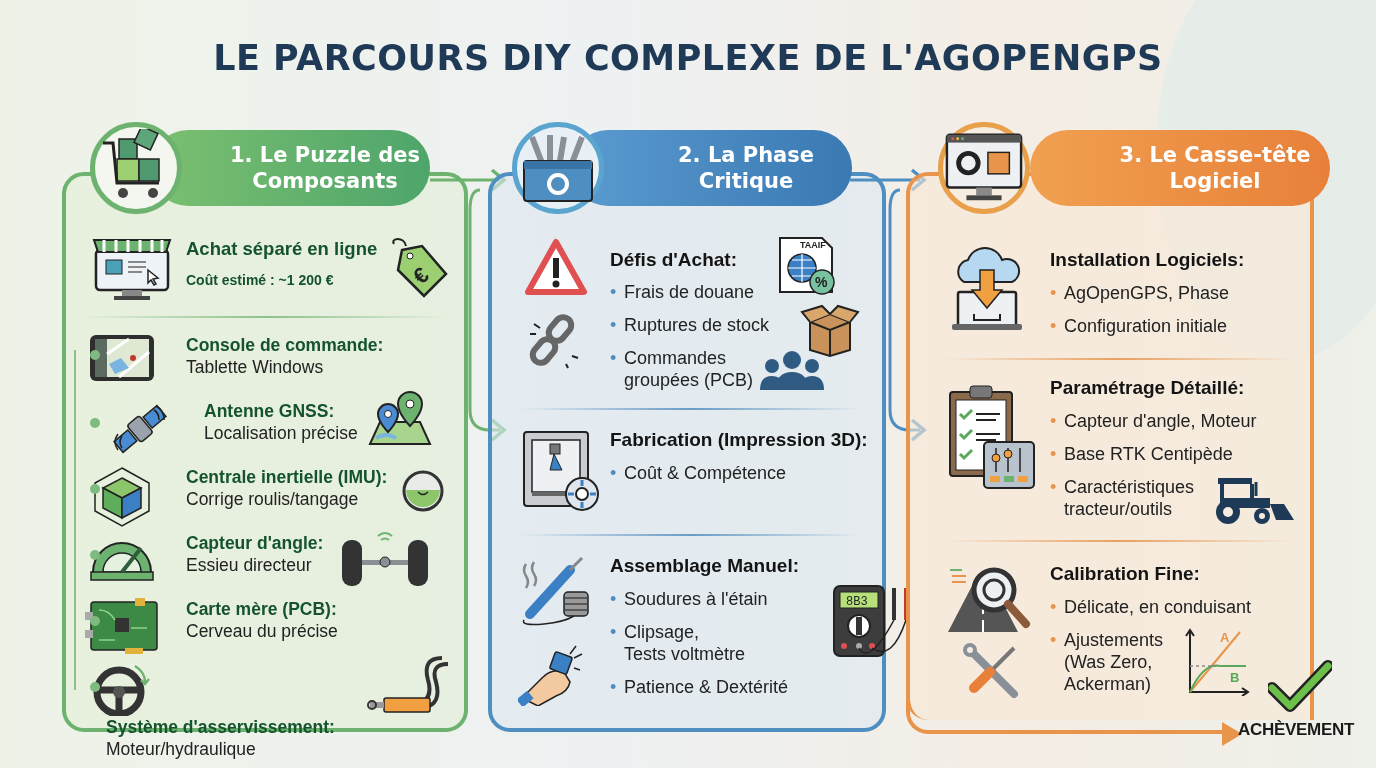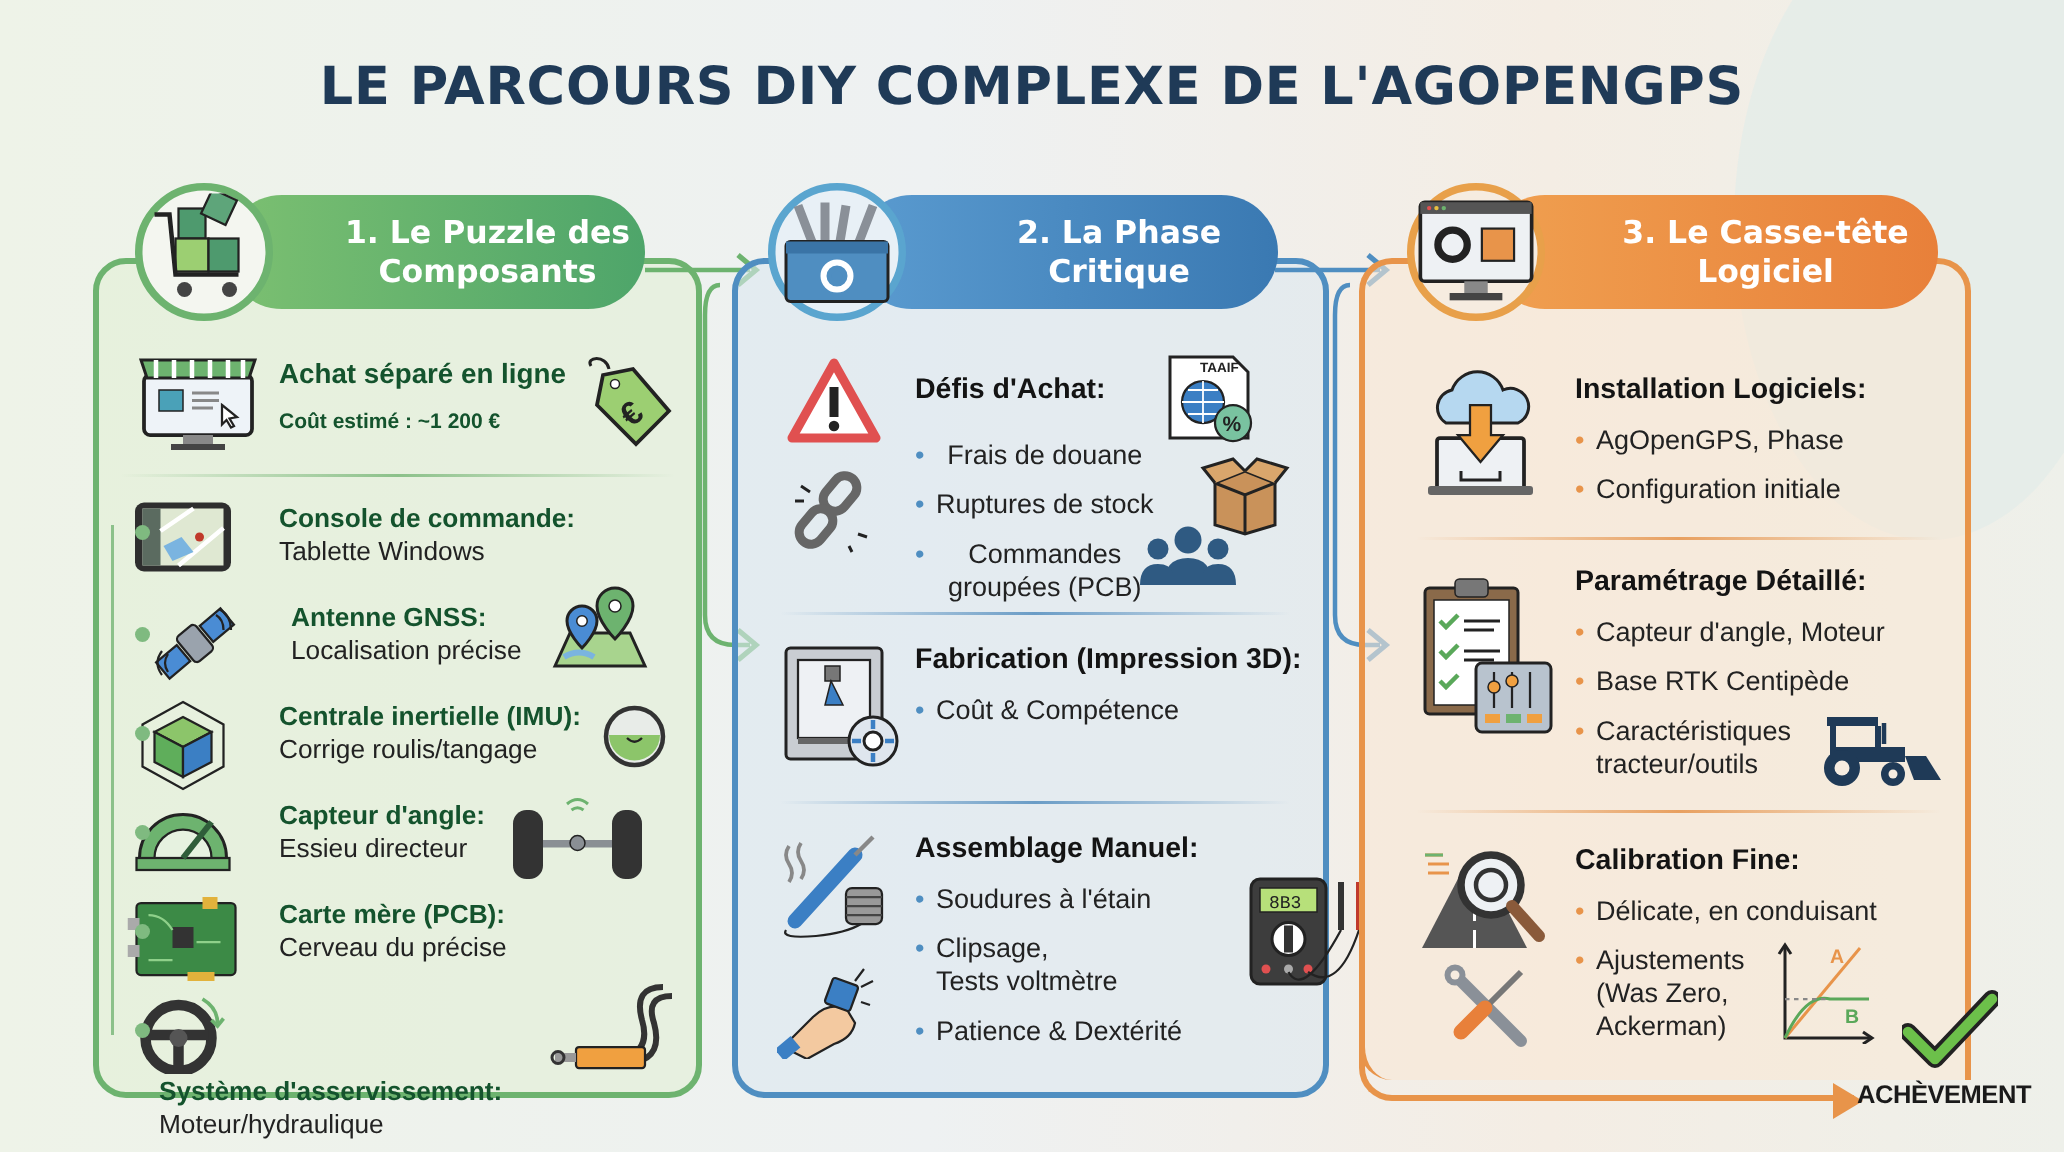--- a/index.html
+++ b/index.html
@@ -29,21 +29,21 @@
   .p3-bottom { position: absolute; left: 906px; top: 690px; width: 330px; height: 44px; border: 4px solid #e8944a; border-top: none; border-right: none; border-bottom-left-radius: 22px; }
   .p3-arrowhead { position: absolute; left: 1222px; top: 722px; width: 0; height: 0; border-left: 20px solid #e8944a; border-top: 12px solid transparent; border-bottom: 12px solid transparent; }
   .header-pill {
     position: absolute; height: 76px; border-radius: 38px;
     color: #fff; font-family: "DejaVu Sans", sans-serif; font-weight: 700;
     font-size: 21px; line-height: 26px; display: flex; align-items: center; justify-content: center; text-align: center;
     padding-left: 70px;
   }
   .h1 { left: 150px; top: 130px; width: 280px; background: linear-gradient(90deg,#7cc071,#4ea56a); }
   .h2 { left: 570px; top: 130px; width: 282px; background: linear-gradient(90deg,#5a9bd0,#3a79b2); }
-  .h3 { left: 992px; top: 130px; width: 300px; background: linear-gradient(90deg,#f0a050,#e8803a); }
+  .h3 { left: 1030px; top: 130px; width: 300px; background: linear-gradient(90deg,#f0a050,#e8803a); }
   .h-label { display: block; white-space: pre-line; }
   .badge {
     position: absolute; width: 92px; height: 92px; border-radius: 50%;
     background: #f4f6f0; border: 5px solid; display: flex; align-items: center; justify-content: center;
   }
   .b1 { left: 90px; top: 122px; border-color: #6db36f; }
   .b2 { left: 512px; top: 122px; border-color: #5aa5cf; background:#e8f0f6; }
   .b3 { left: 938px; top: 122px; border-color: #e8a04a; background:#f6ece0; }
 
   
@@ -129,21 +129,21 @@
       <path d="M20 30 l12 -6 l8 10 l-14 6 z" fill="#7ab4e0"></path>
       <circle cx="44" cy="24" r="3" fill="#c0392b"></circle>
     </svg>
   </div>
   <div style="margin-left:24px;">
     <div class="txt-bold">Console de commande:</div>
     <div class="txt">Tablette Windows</div>
   </div>
 </div>
 
-<div class="item" style="left:90px; top:400px;">
+<div class="item" style="left:100px; top:400px;">
   <div class="icon-box">
     <svg width="60" height="58" viewBox="0 0 60 58">
       <g transform="rotate(-40 30 29)">
         <rect x="2" y="22" width="18" height="14" fill="#4a8cd4" stroke="#222" stroke-width="1.5"></rect>
         <rect x="40" y="22" width="18" height="14" fill="#4a8cd4" stroke="#222" stroke-width="1.5"></rect>
         <rect x="22" y="18" width="16" height="22" rx="3" fill="#9aa3ad" stroke="#222" stroke-width="1.5"></rect>
       </g>
       <path d="M8 50 q-6 -8 0 -16 M12 48 q-4 -6 0 -12 M46 6 q8 4 8 14 M44 10 q5 3 5 10" fill="none" stroke="#222" stroke-width="1.5"></path>
     </svg>
   </div>
@@ -291,21 +291,21 @@
 <div style="position:absolute; left:526px; top:310px;">
   <svg width="58" height="60" viewBox="0 0 58 60">
     <rect x="26" y="6" width="16" height="26" rx="8" fill="none" stroke="#666" stroke-width="6" transform="rotate(40 34 19)"></rect>
     <rect x="10" y="28" width="16" height="26" rx="8" fill="none" stroke="#666" stroke-width="6" transform="rotate(40 18 41)"></rect>
     <path d="M8 14 l6 4 M4 24 l6 0 M46 46 l6 2 M40 54 l2 4" stroke="#222" stroke-width="2"></path>
   </svg>
 </div>
 <div class="item" style="left:610px; top:248px;">
   <div>
     <div class="section-title">Défis d'Achat:</div>
-    <ul class="bullets blue-dot" style="margin-top:20px;text-align:center;">
+    <ul class="bullets blue-dot" style="margin-top:9px;">
       <li>Frais de douane</li>
       <li>Ruptures de stock</li>
       <li>Commandes
 groupées (PCB)</li>
     </ul>
   </div>
 </div>
 <div style="position:absolute; left:776px; top:236px;">
   <svg width="64" height="62" viewBox="0 0 64 62">
     <path d="M4 2 H46 L56 12 V56 H4 Z" fill="#fff" stroke="#222" stroke-width="2"></path>

